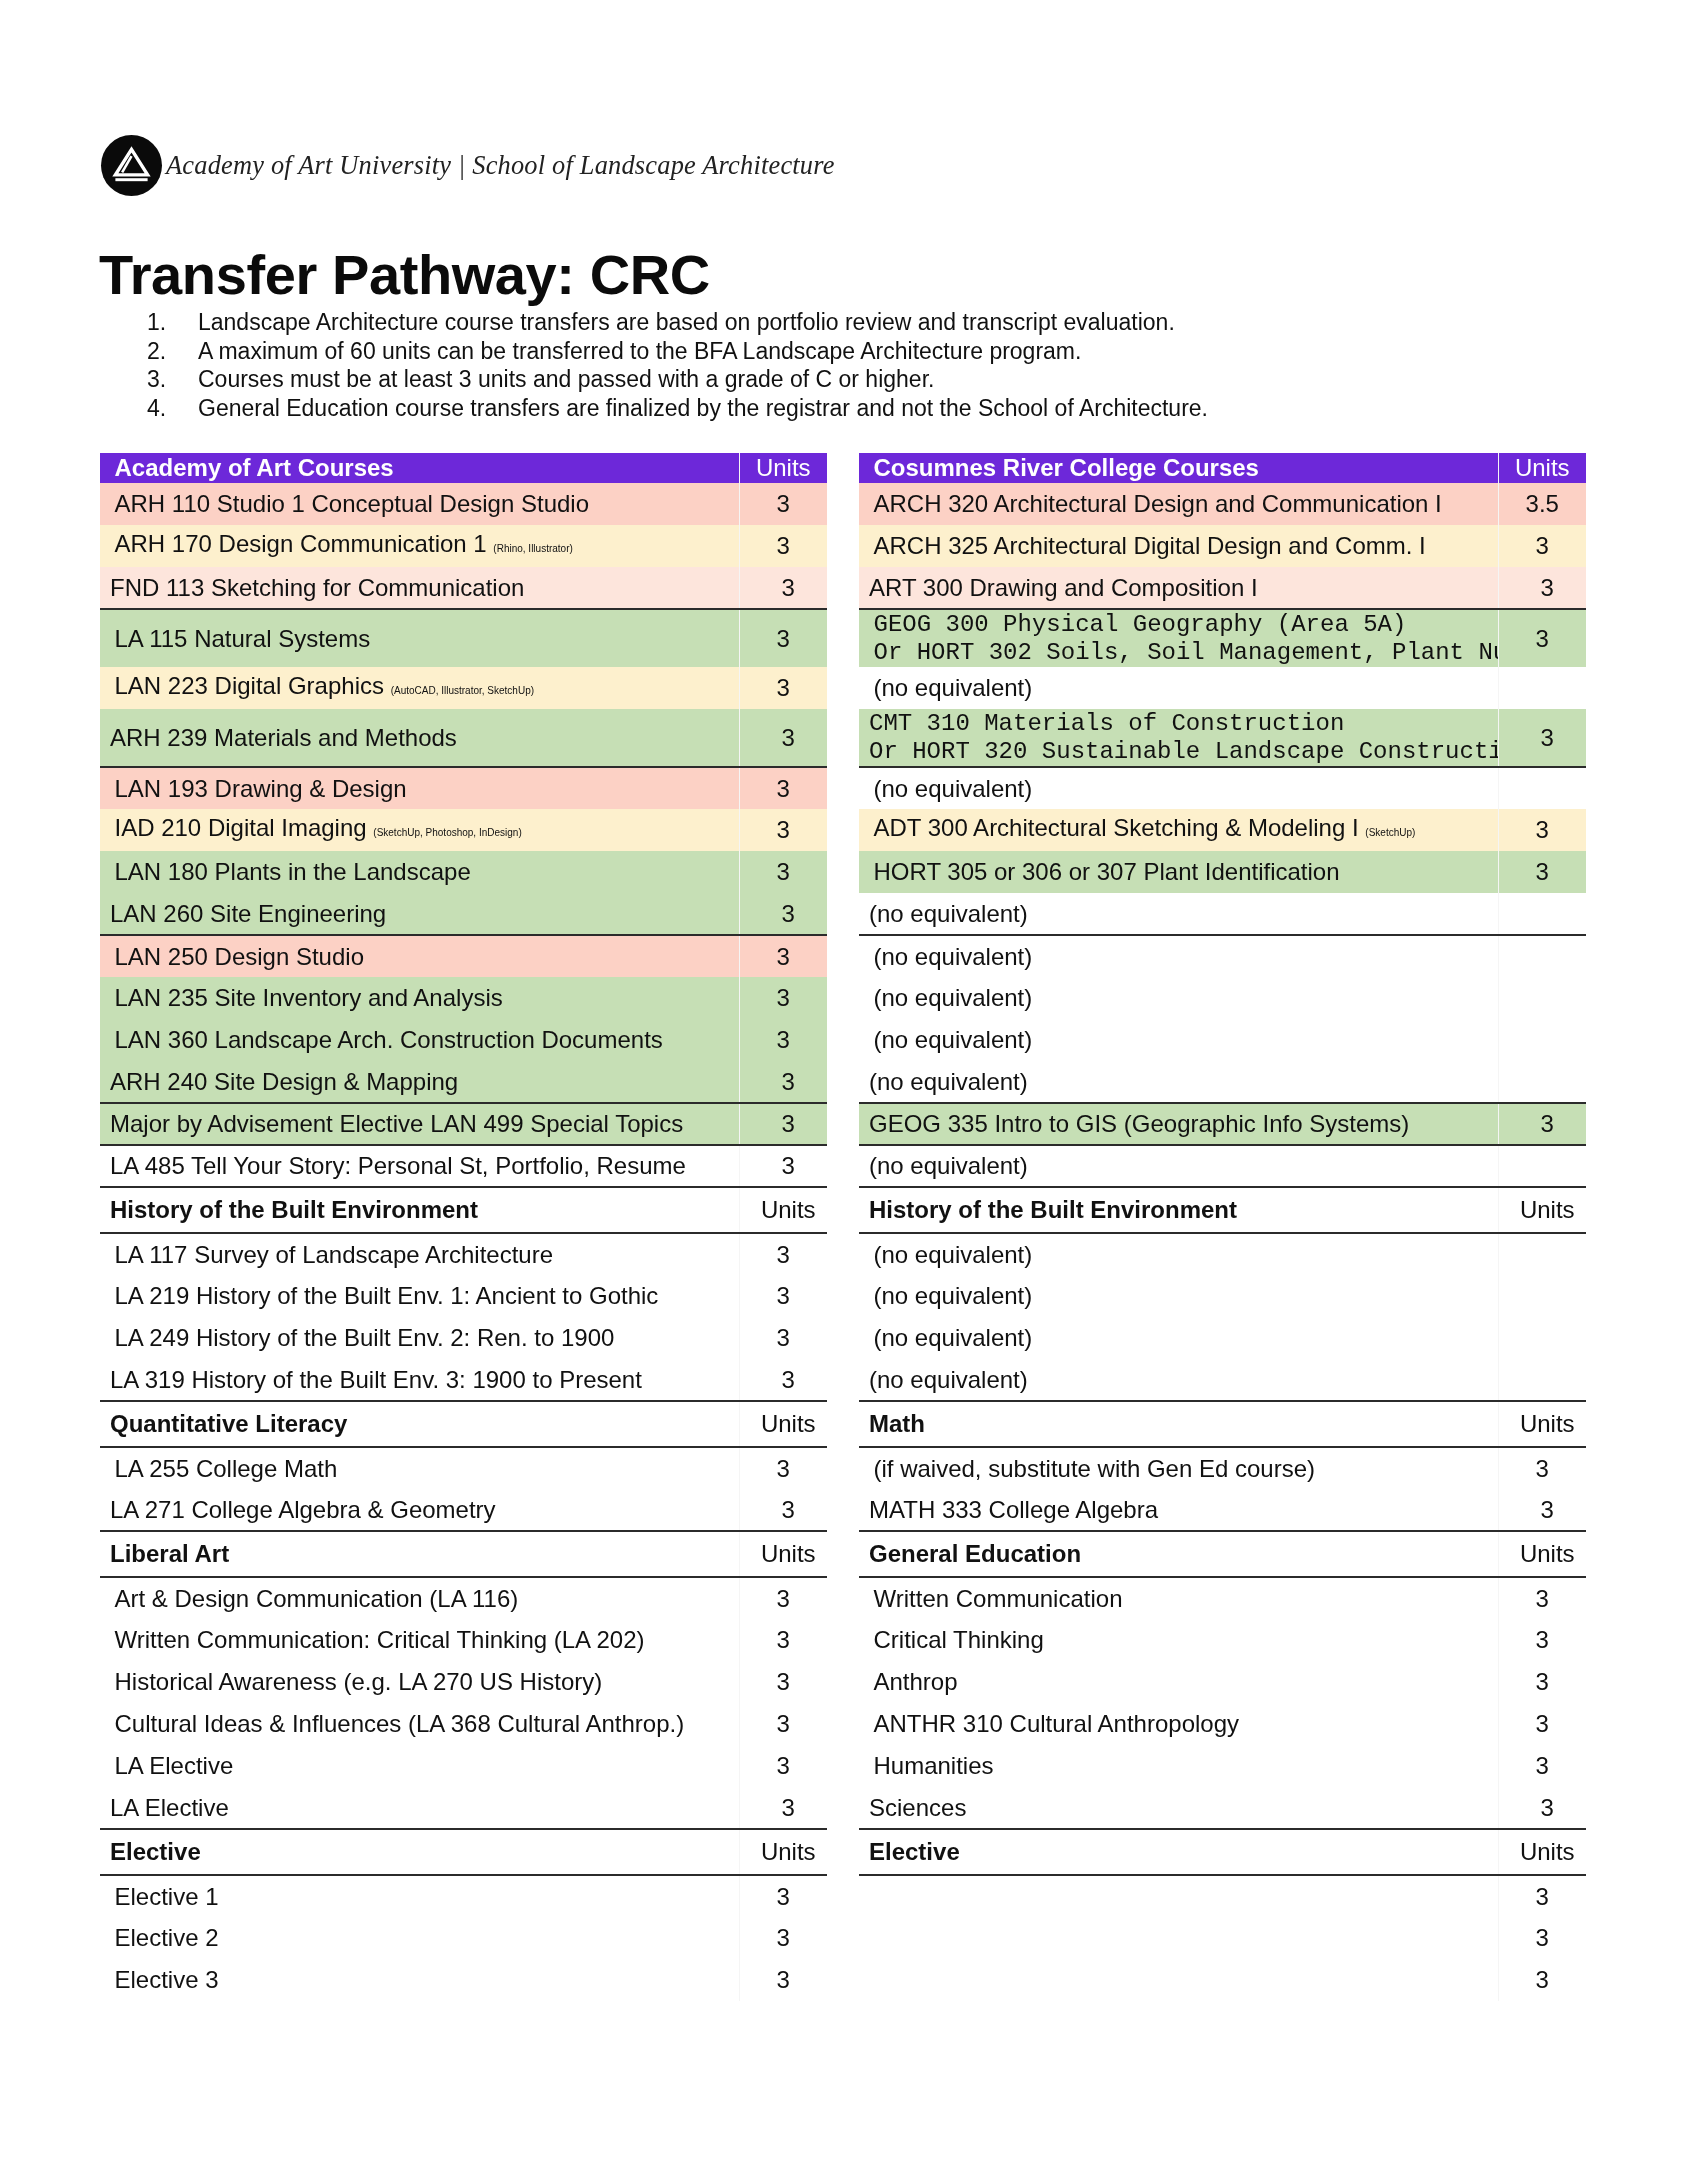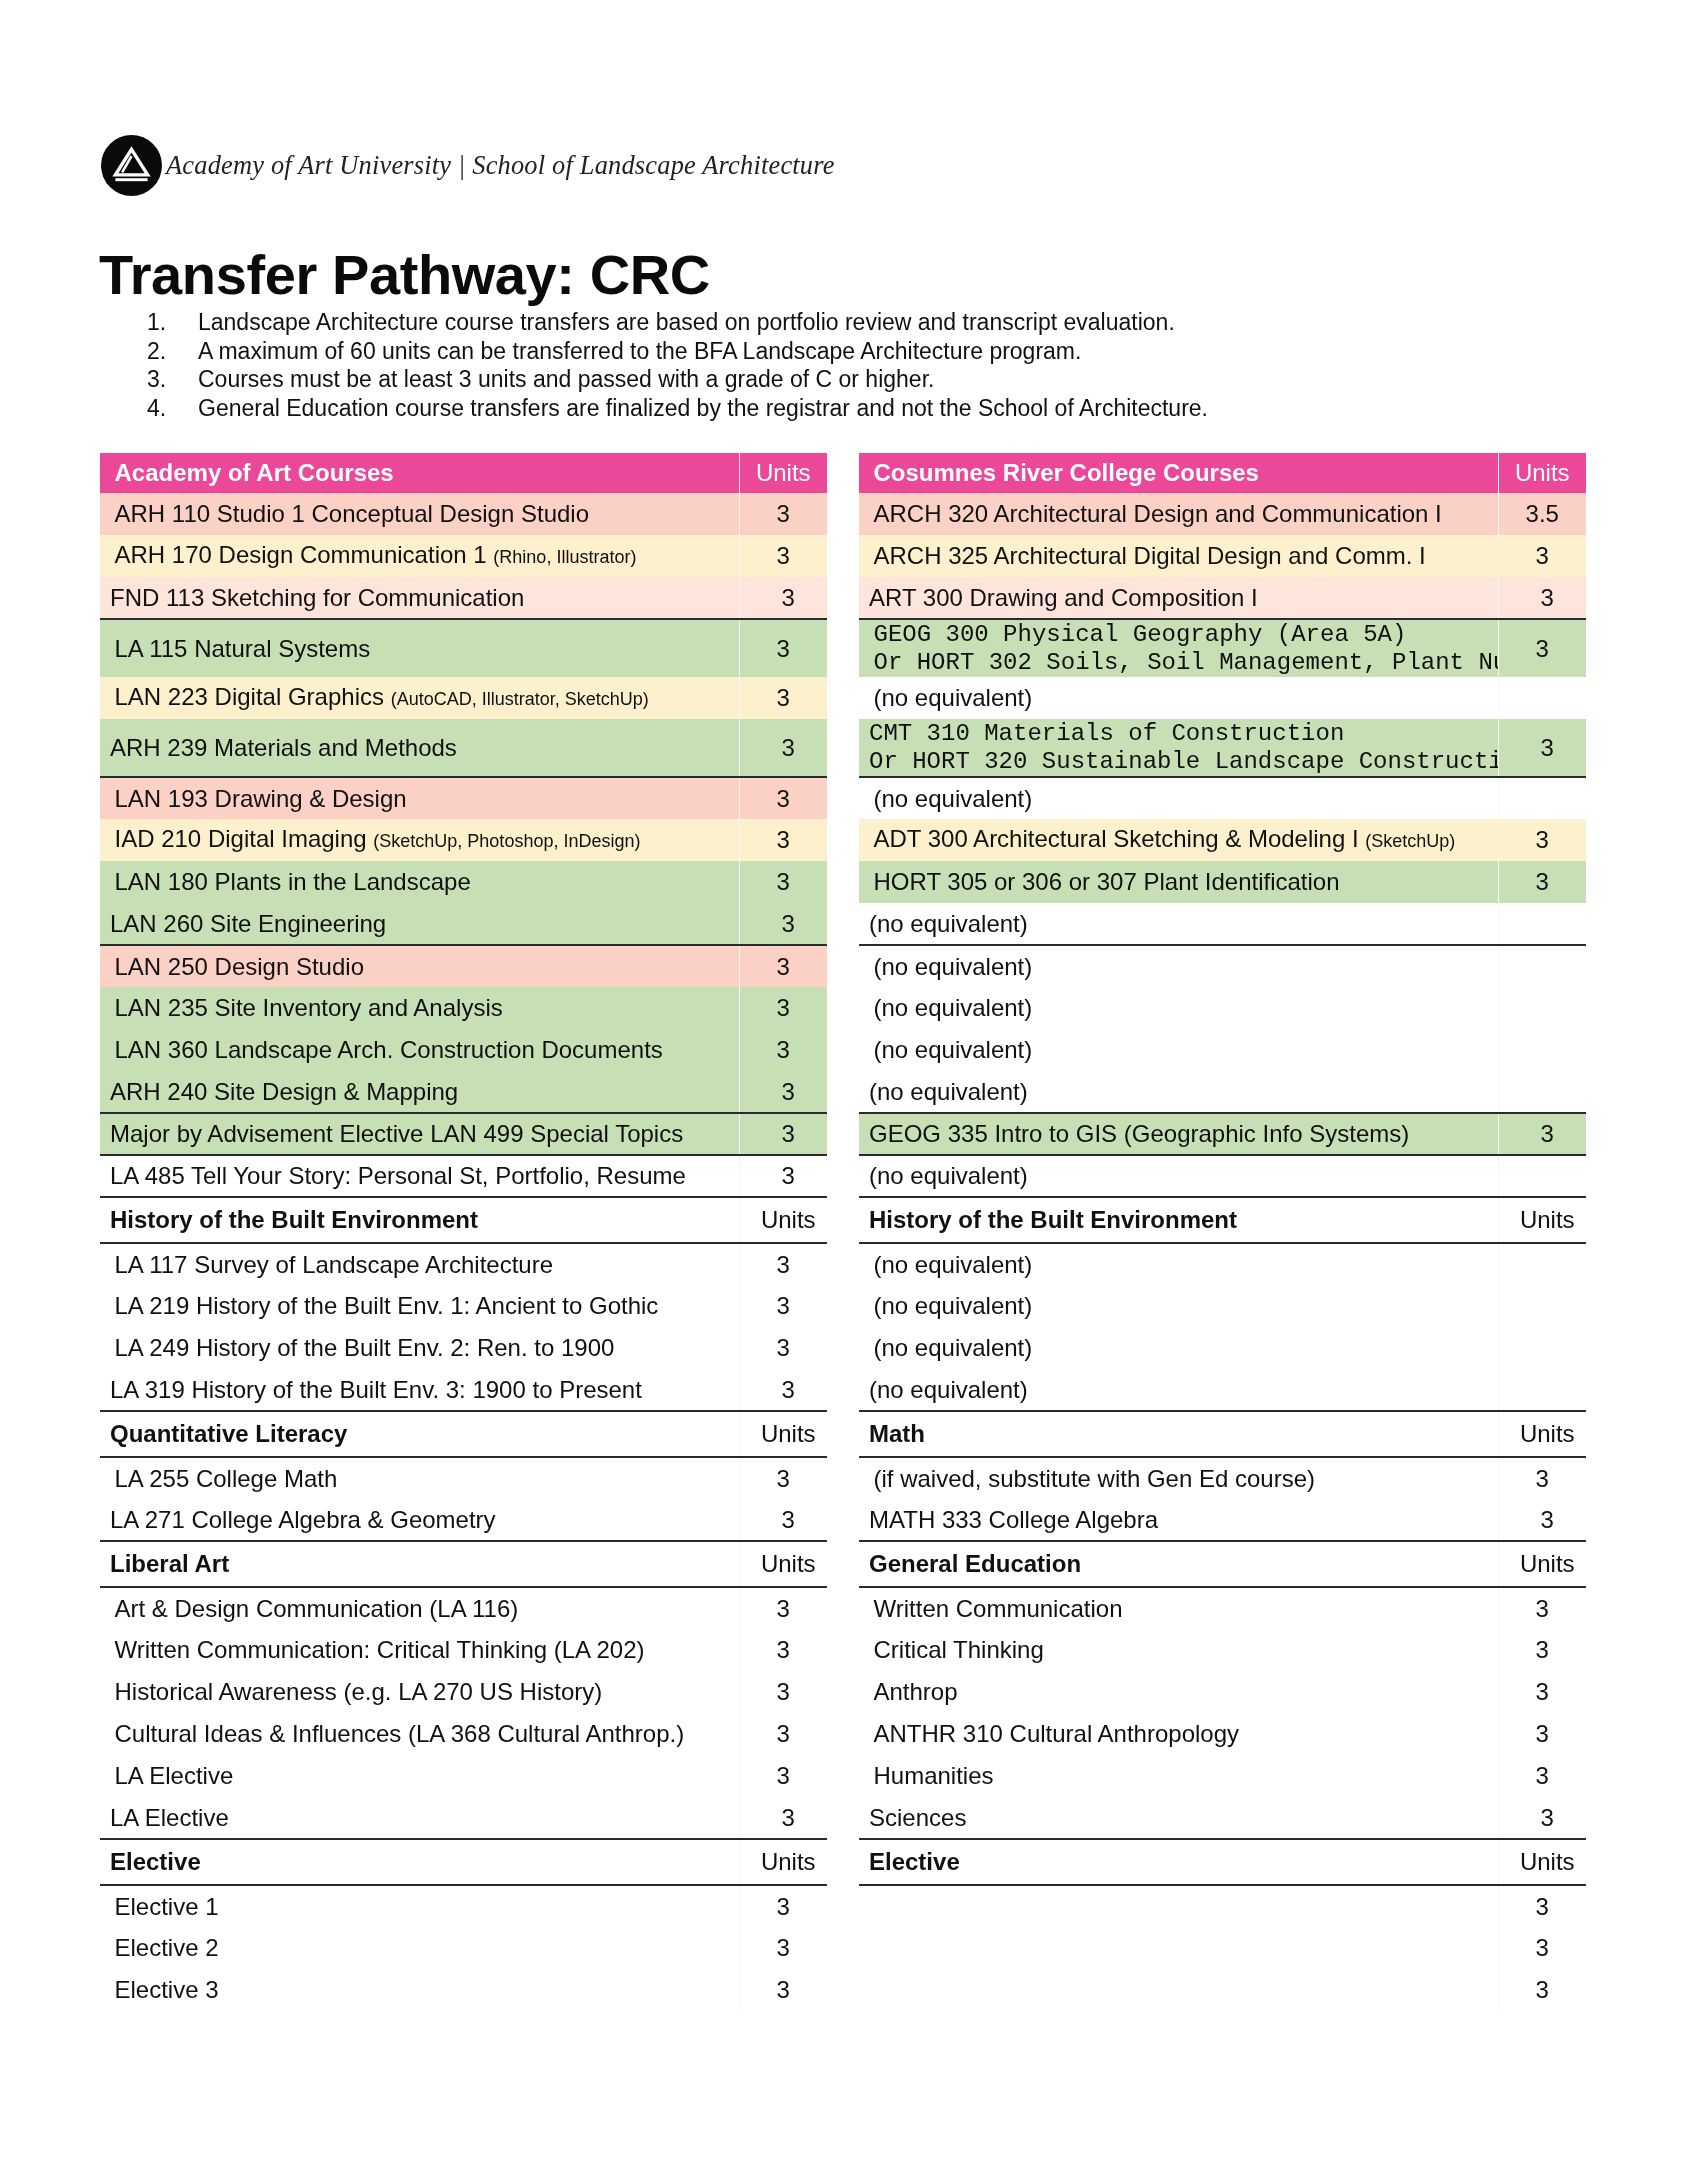--- a/index.html
+++ b/index.html
@@ -17,30 +17,30 @@
   .notes .num { width: 51px; }
 
   .tbl { position: absolute; top: 453px; border-collapse: collapse; table-layout: fixed; }
   .tbl.left { left: 100px; width: 727px; }
   .tbl.right { left: 859px; width: 727px; }
   .tbl col.c1 { width: 639px; }
   .tbl col.c2 { width: 88px; }
   .tbl td { font-size: 24px; line-height: 28px; padding: 0 0 0 14.5px; height: 42px; vertical-align: middle; white-space: nowrap; overflow: hidden; }
   .tbl td.u { text-align: center; padding: 0; border-left: 0.9px solid rgba(0,0,0,0.04); }
   .tbl tr.tall td { height: 58px; }
-  .tbl tr.top td { height: 40px; background: #ec4899; color: #fff; font-weight: bold; }
+  .tbl tr.top td { height: 30px; background: #6d28d9; color: #fff; font-weight: bold; }
   .tbl tr.top td.u { font-weight: normal; }
   .tbl tr.sec td { font-weight: bold; height: 46px; }
   .tbl tr.sec td.u { font-weight: normal; }
   .tbl tr.bb td { border-bottom: 2.6px solid #2b2b2b; padding-left: 10px; }
   .bg-red td { background: #fcd1c5; }
   .bg-yellow td { background: #fdf0cd; }
   .bg-pink td { background: #fde5dc; }
   .bg-green td { background: #c6dfb5; }
-  .small { font-size: 18px; }
+  .small { font-size: 10px; }
   .two { line-height: 28px; font-family: Liberation Mono, monospace; }
 </style>
 </head>
 <body>
 
 <div class="brand">
   <div class="logo">
     <svg width="39" height="39" viewBox="0 0 46 46">
       <polygon points="23,4 42,34 4,34" fill="none" stroke="#fff" stroke-width="4"></polygon>
       <line x1="23" y1="12" x2="12" y2="31" stroke="#fff" stroke-width="3"></line>

